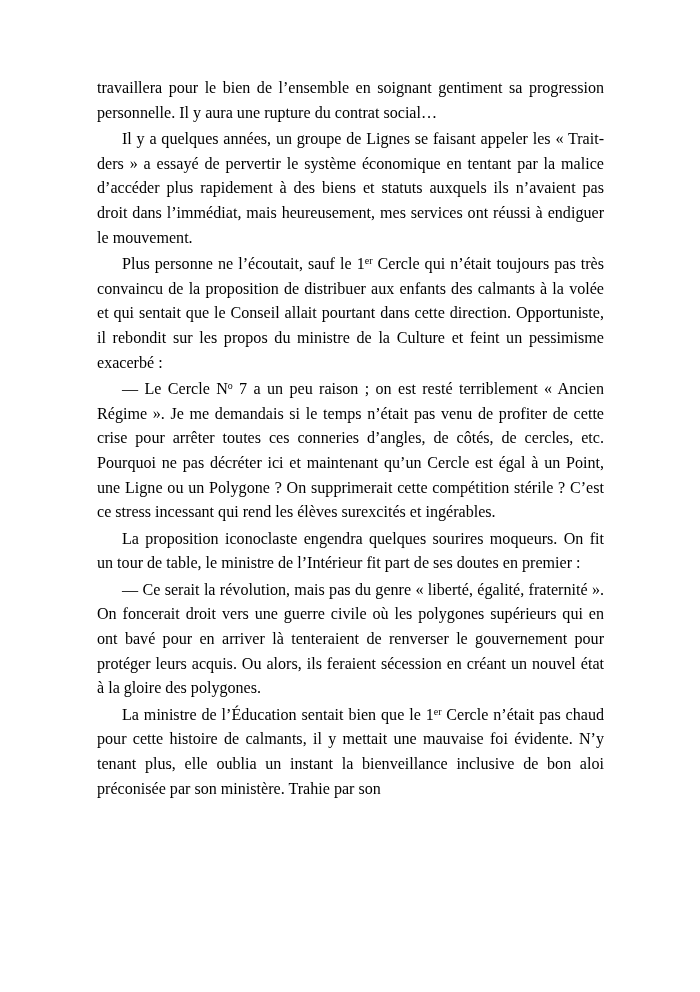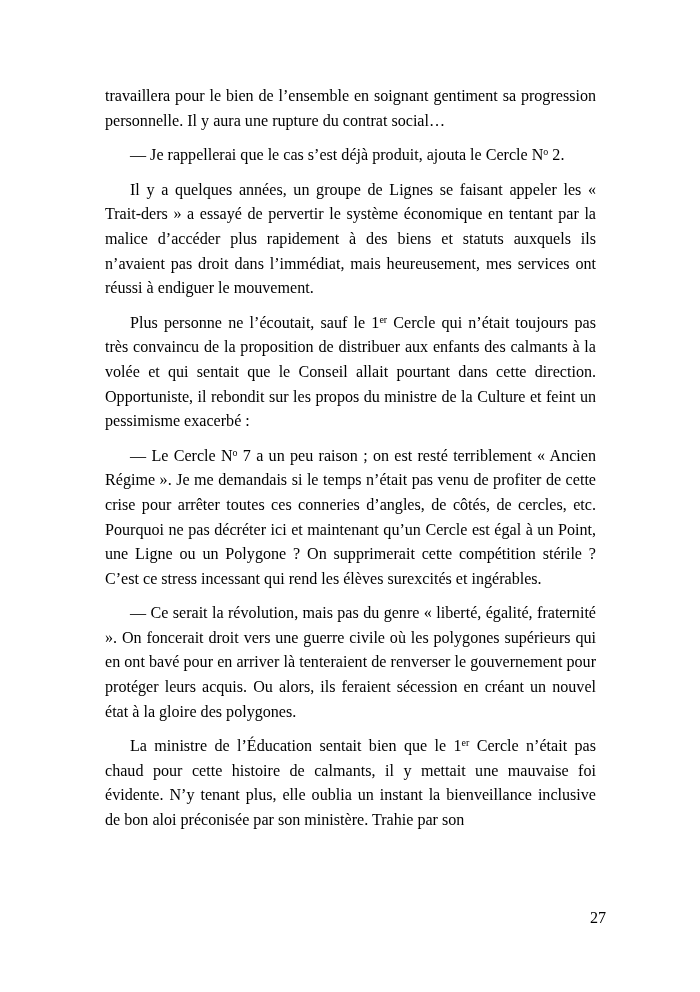--- a/index.html
+++ b/index.html
@@ -24,21 +24,21 @@
   }
 
   .text-block {
     position: absolute;
     left: 95px;
     top: 74px;
     width: 511px;
   }
 
   .para {
-    margin: 10px;
+    margin: 2px;
     text-align: justify;
     text-justify: inter-word;
     font-size: 16.1px;
     line-height: 24.6px;
     text-indent: 25px;
     hyphens: none;
     -webkit-hyphens: none;
   }
 
   
@@ -62,23 +62,22 @@
     line-height: 20px;
   }
 </style>
 </head>
 <body>
 
 <div class="page">
 
   <div class="text-block">
     <p class="para continuation">travaillera pour le bien de l’ensemble en soignant gentiment sa progression personnelle. Il y aura une rupture du contrat social…</p>
-    <p class="para">— Je rappellerai que le cas s’est déjà produit, ajouta le Cercle N<sup>o</sup> 2.</p>
     <p class="para">Il y a quelques années, un groupe de Lignes se faisant appeler les « Trait-ders » a essayé de pervertir le système économique en tentant par la malice d’accéder plus rapidement à des biens et statuts auxquels ils n’avaient pas droit dans l’immédiat, mais heureusement, mes services ont réussi à endiguer le mouvement.</p>
     <p class="para">Plus personne ne l’écoutait, sauf le 1<sup>er</sup> Cercle qui n’était toujours pas très convaincu de la proposition de distribuer aux enfants des calmants à la volée et qui sentait que le Conseil allait pourtant dans cette direction. Opportuniste, il rebondit sur les propos du ministre de la Culture et feint un pessimisme exacerbé :</p>
     <p class="para">— Le Cercle N<sup>o</sup> 7 a un peu raison ; on est resté terriblement « Ancien Régime ». Je me demandais si le temps n’était pas venu de profiter de cette crise pour arrêter toutes ces conneries d’angles, de côtés, de cercles, etc. Pourquoi ne pas décréter ici et maintenant qu’un Cercle est égal à un Point, une Ligne ou un Polygone ? On supprimerait cette compétition stérile ? C’est ce stress incessant qui rend les élèves surexcités et ingérables.</p>
+    <p class="para">La proposition iconoclaste engendra quelques sourires moqueurs. On fit un tour de table, le ministre de l’Intérieur fit part de ses doutes en premier :</p>
     <p class="para">— Ce serait la révolution, mais pas du genre « liberté, égalité, fraternité ». On foncerait droit vers une guerre civile où les polygones supérieurs qui en ont bavé pour en arriver là tenteraient de renverser le gouvernement pour protéger leurs acquis. Ou alors, ils feraient sécession en créant un nouvel état à la gloire des polygones.</p>
     <p class="para">La ministre de l’Éducation sentait bien que le 1<sup>er</sup> Cercle n’était pas chaud pour cette histoire de calmants, il y mettait une mauvaise foi évidente. N’y tenant plus, elle oublia un instant la bienveillance inclusive de bon aloi préconisée par son ministère. Trahie par son</p>
   </div>
 
-  <div class="page-number">27</div>
 
 </div>
 
 </body></html>

